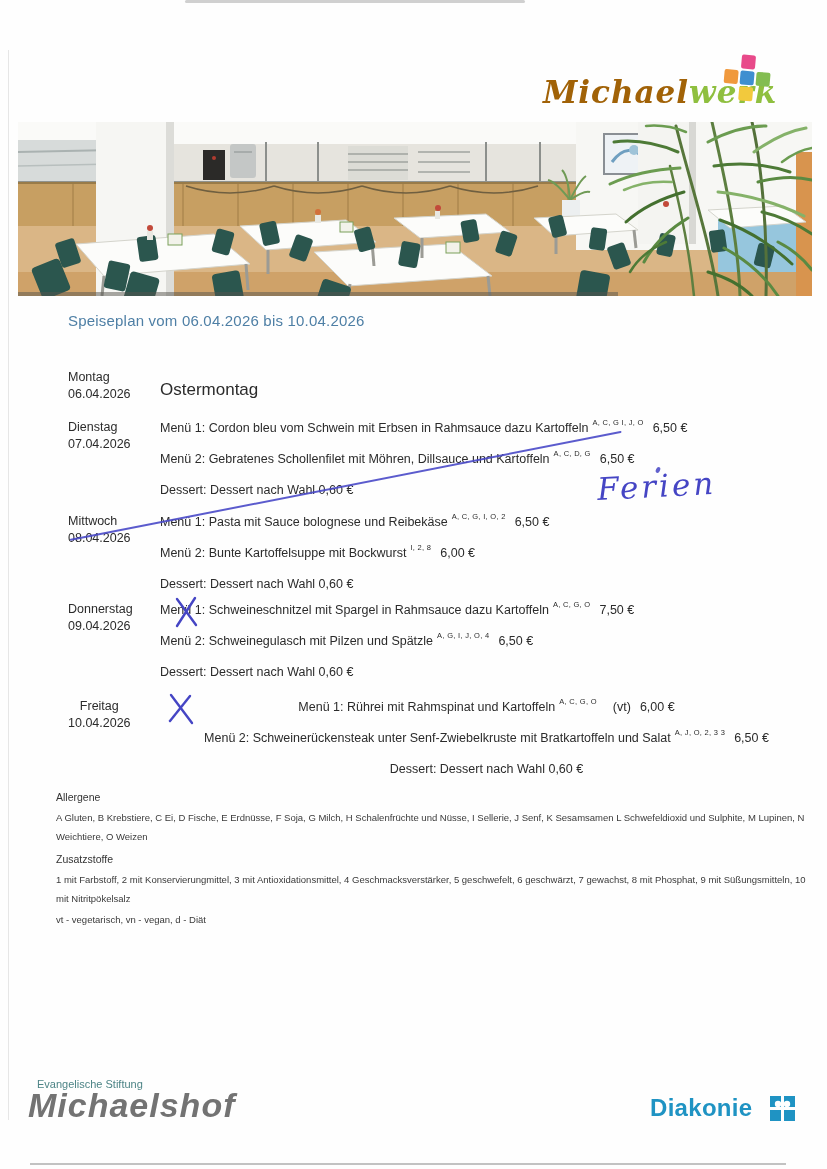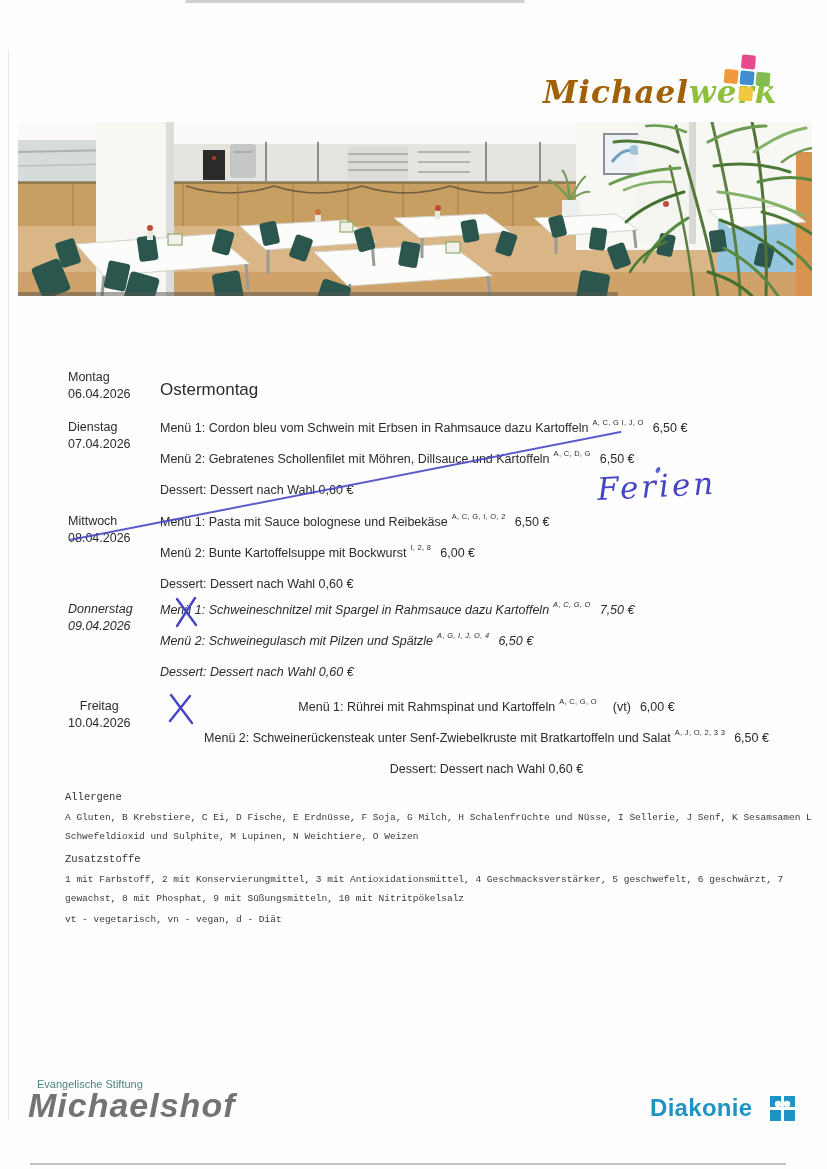--- a/index.html
+++ b/index.html
@@ -40,21 +40,21 @@
   .ink{color:#4545c4;}
   .strike-line{position:absolute;left:70px;top:539px;width:562px;height:2.2px;background:#4949c8;
                transform:rotate(-11.1deg);transform-origin:left center;border-radius:2px;opacity:.9;}
   .ferien{position:absolute;left:597px;top:468px;font-family:"DejaVu Serif",serif;font-style:italic;
           font-size:31px;letter-spacing:3px;color:#4545c4;transform:rotate(-3deg);}
   .ink-dot{position:absolute;left:656px;top:467px;width:4px;height:6px;background:#4545c4;
            border-radius:50%;transform:rotate(28deg);opacity:.85;}
   .xmark{position:absolute;}
 
   
-  .section{position:absolute;left:65px;width:756px;font-family:Liberation Mono, monospace;}
+  .section{position:absolute;left:56px;width:756px;}
   .sec-head{font-size:10.5px;margin:0 0 6px 0;font-weight:400;color:#333;}
   .sec-text{font-size:9.5px;line-height:18.5px;color:#3a3a3a;margin:0;}
 
   
   .org-small{position:absolute;left:37px;top:1078px;font-size:11px;color:#4d8486;}
   .org-name{position:absolute;left:28px;top:1086px;font-size:34px;font-style:italic;font-weight:bold;
             color:#737373;font-family:Liberation Sans, sans-serif;letter-spacing:1px;}
   .diakonie{position:absolute;left:650px;top:1094px;display:flex;align-items:center;gap:18px;}
   .diakonie .dk-text{font-size:24px;font-weight:bold;color:#1f93c3;letter-spacing:.3px;}
 
@@ -238,20 +238,21 @@
         <path d="M654 60 q-26 -2 -48 8" stroke="#85b269" stroke-width="2.5"></path>
         <path d="M648 120 q-24 10 -36 30" stroke="#4d7a36" stroke-width="2.5"></path>
         <path d="M690 150 q28 8 44 24" stroke="#44702f" stroke-width="3"></path>
         <path d="M760 120 q20 10 34 28" stroke="#5a8a42" stroke-width="3"></path>
         <path d="M764 40 q16 -12 30 -14" stroke="#6b9c50" stroke-width="2.5"></path>
       </g>
       <rect x="0" y="170" width="600" height="4" fill="#55544e" opacity="0.5"></rect>
     </svg>
   </div>
 
+  <div class="title">Speiseplan vom 06.04.2026 bis 10.04.2026</div>
 
   <div>
       <div class="day-block" style="top: 367px;">
         <div class="day-label">
           <div>Montag</div>
           <div>06.04.2026</div>
         </div>
         <div class="day-note">Ostermontag</div>
         <div class="items"></div>
       </div>
@@ -270,21 +271,21 @@
         <div class="day-label">
           <div>Mittwoch</div>
           <div>08.04.2026</div>
         </div>
         <div class="items">
           <div class="menu-row"><span class="mtext">Menü 1: Pasta mit Sauce bolognese und Reibekäse</span><span class="allergens">A, C, G, I, O, 2</span><span class="price">6,50 €</span></div>
           <div class="menu-row"><span class="mtext">Menü 2: Bunte Kartoffelsuppe mit Bockwurst</span><span class="allergens">I, 2, 8</span><span class="price">6,00 €</span></div>
           <div class="menu-row"><span class="mtext">Dessert: Dessert nach Wahl 0,60 €</span></div>
         </div>
       </div>
-      <div class="day-block" style="top: 599px; font-style: italic;">
+      <div class="day-block" style="top: 599px;">
         <div class="day-label">
           <div>Donnerstag</div>
           <div>09.04.2026</div>
         </div>
         <div class="items">
           <div class="menu-row"><span class="mtext">Menü 1: Schweineschnitzel mit Spargel in Rahmsauce dazu Kartoffeln</span><span class="allergens">A, C, G, O</span><span class="price">7,50 €</span></div>
           <div class="menu-row"><span class="mtext">Menü 2: Schweinegulasch mit Pilzen und Spätzle</span><span class="allergens">A, G, I, J, O, 4</span><span class="price">6,50 €</span></div>
           <div class="menu-row"><span class="mtext">Dessert: Dessert nach Wahl 0,60 €</span></div>
         </div>
       </div>

